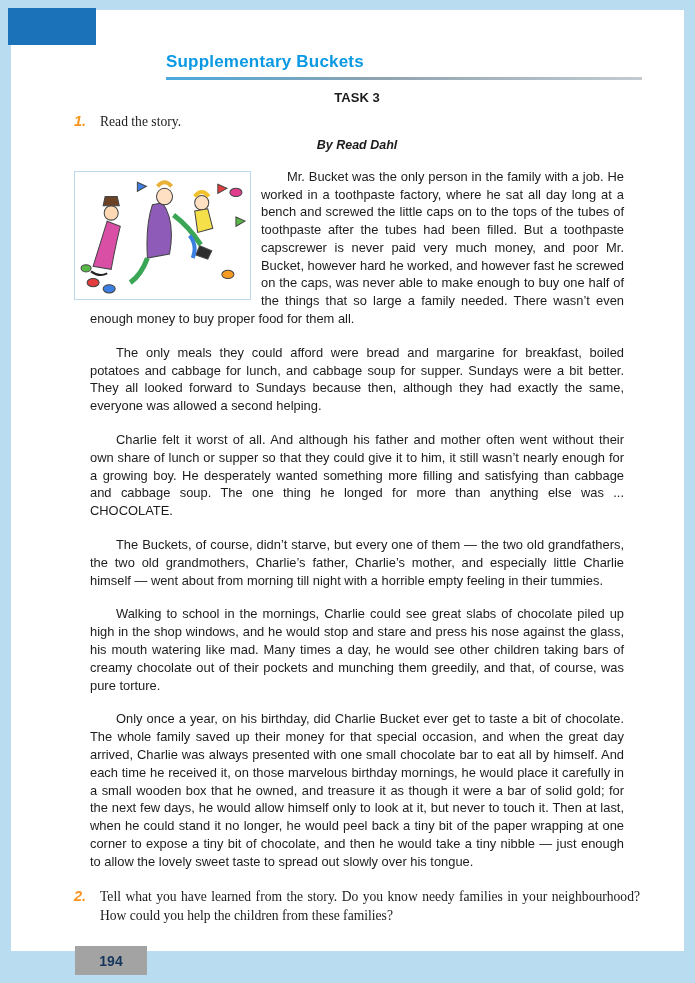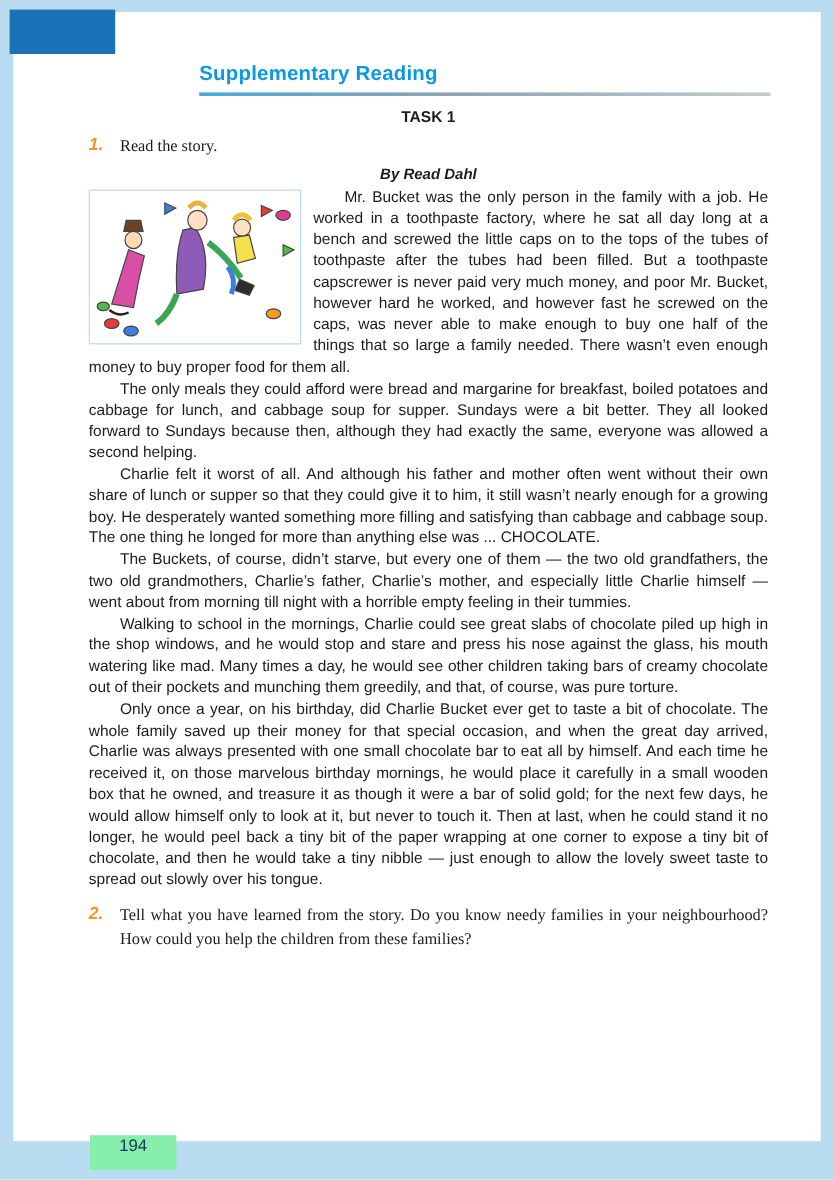--- a/index.html
+++ b/index.html
@@ -51,50 +51,50 @@
     letter-spacing:0.4px; margin:10px 0 5px; color:#111;
   }
   .story-author {
     text-align:center; font-weight:bold; font-style:italic;
     font-size:12.5px; margin-bottom:3px;
   }
   .story-part {
     text-align:center; font-weight:bold; font-size:12px; margin-bottom:4px;
   }
   .story-body { font-size:12.9px; line-height:17.8px; text-align:justify; }
-  .story-body p { margin:0; text-indent:26px; }
+  .story-body p { margin:16px; text-indent:26px; }
   .illustration {
     float:left; width:177px; height:129px;
     margin:3px 10px 3px 0; padding:2px;
     border:1px solid #bcd9ee; box-sizing:border-box;
     background:#fff;
   }
   .illustration svg { width:100%; height:100%; display:block; }
   .ex2 { margin-top:11px; }
   .page-number {
     position:absolute; left:75px; top:946px;
     width:72px; height:29px;
-    background:#86efac;
-    display:flex; align-items:flex-start; justify-content:center;
-    font-weight:normal; font-size:14px; color:#15365a;
+    background:#a3a3a3;
+    display:flex; align-items:center; justify-content:center;
+    font-weight:bold; font-size:14px; color:#15365a;
   }
 </style>
 </head>
 <body>
 
 <div class="sheet">
 
   <div class="header">
-    <h1>Supplementary Reading</h1>
+    <h1>Supplementary Buckets</h1>
     <div class="rule"></div>
   </div>
 
   <div class="content">
 
-    <div class="task-label">TASK 1</div>
+    <div class="task-label">TASK 3</div>
 
     <div class="exercise">
       <span class="ex-num">1.</span>
       <span class="ex-text">Read the story.</span>
     </div>
 
     <div class="story-author">By Read Dahl</div>
 
     <div class="story-body">
 

